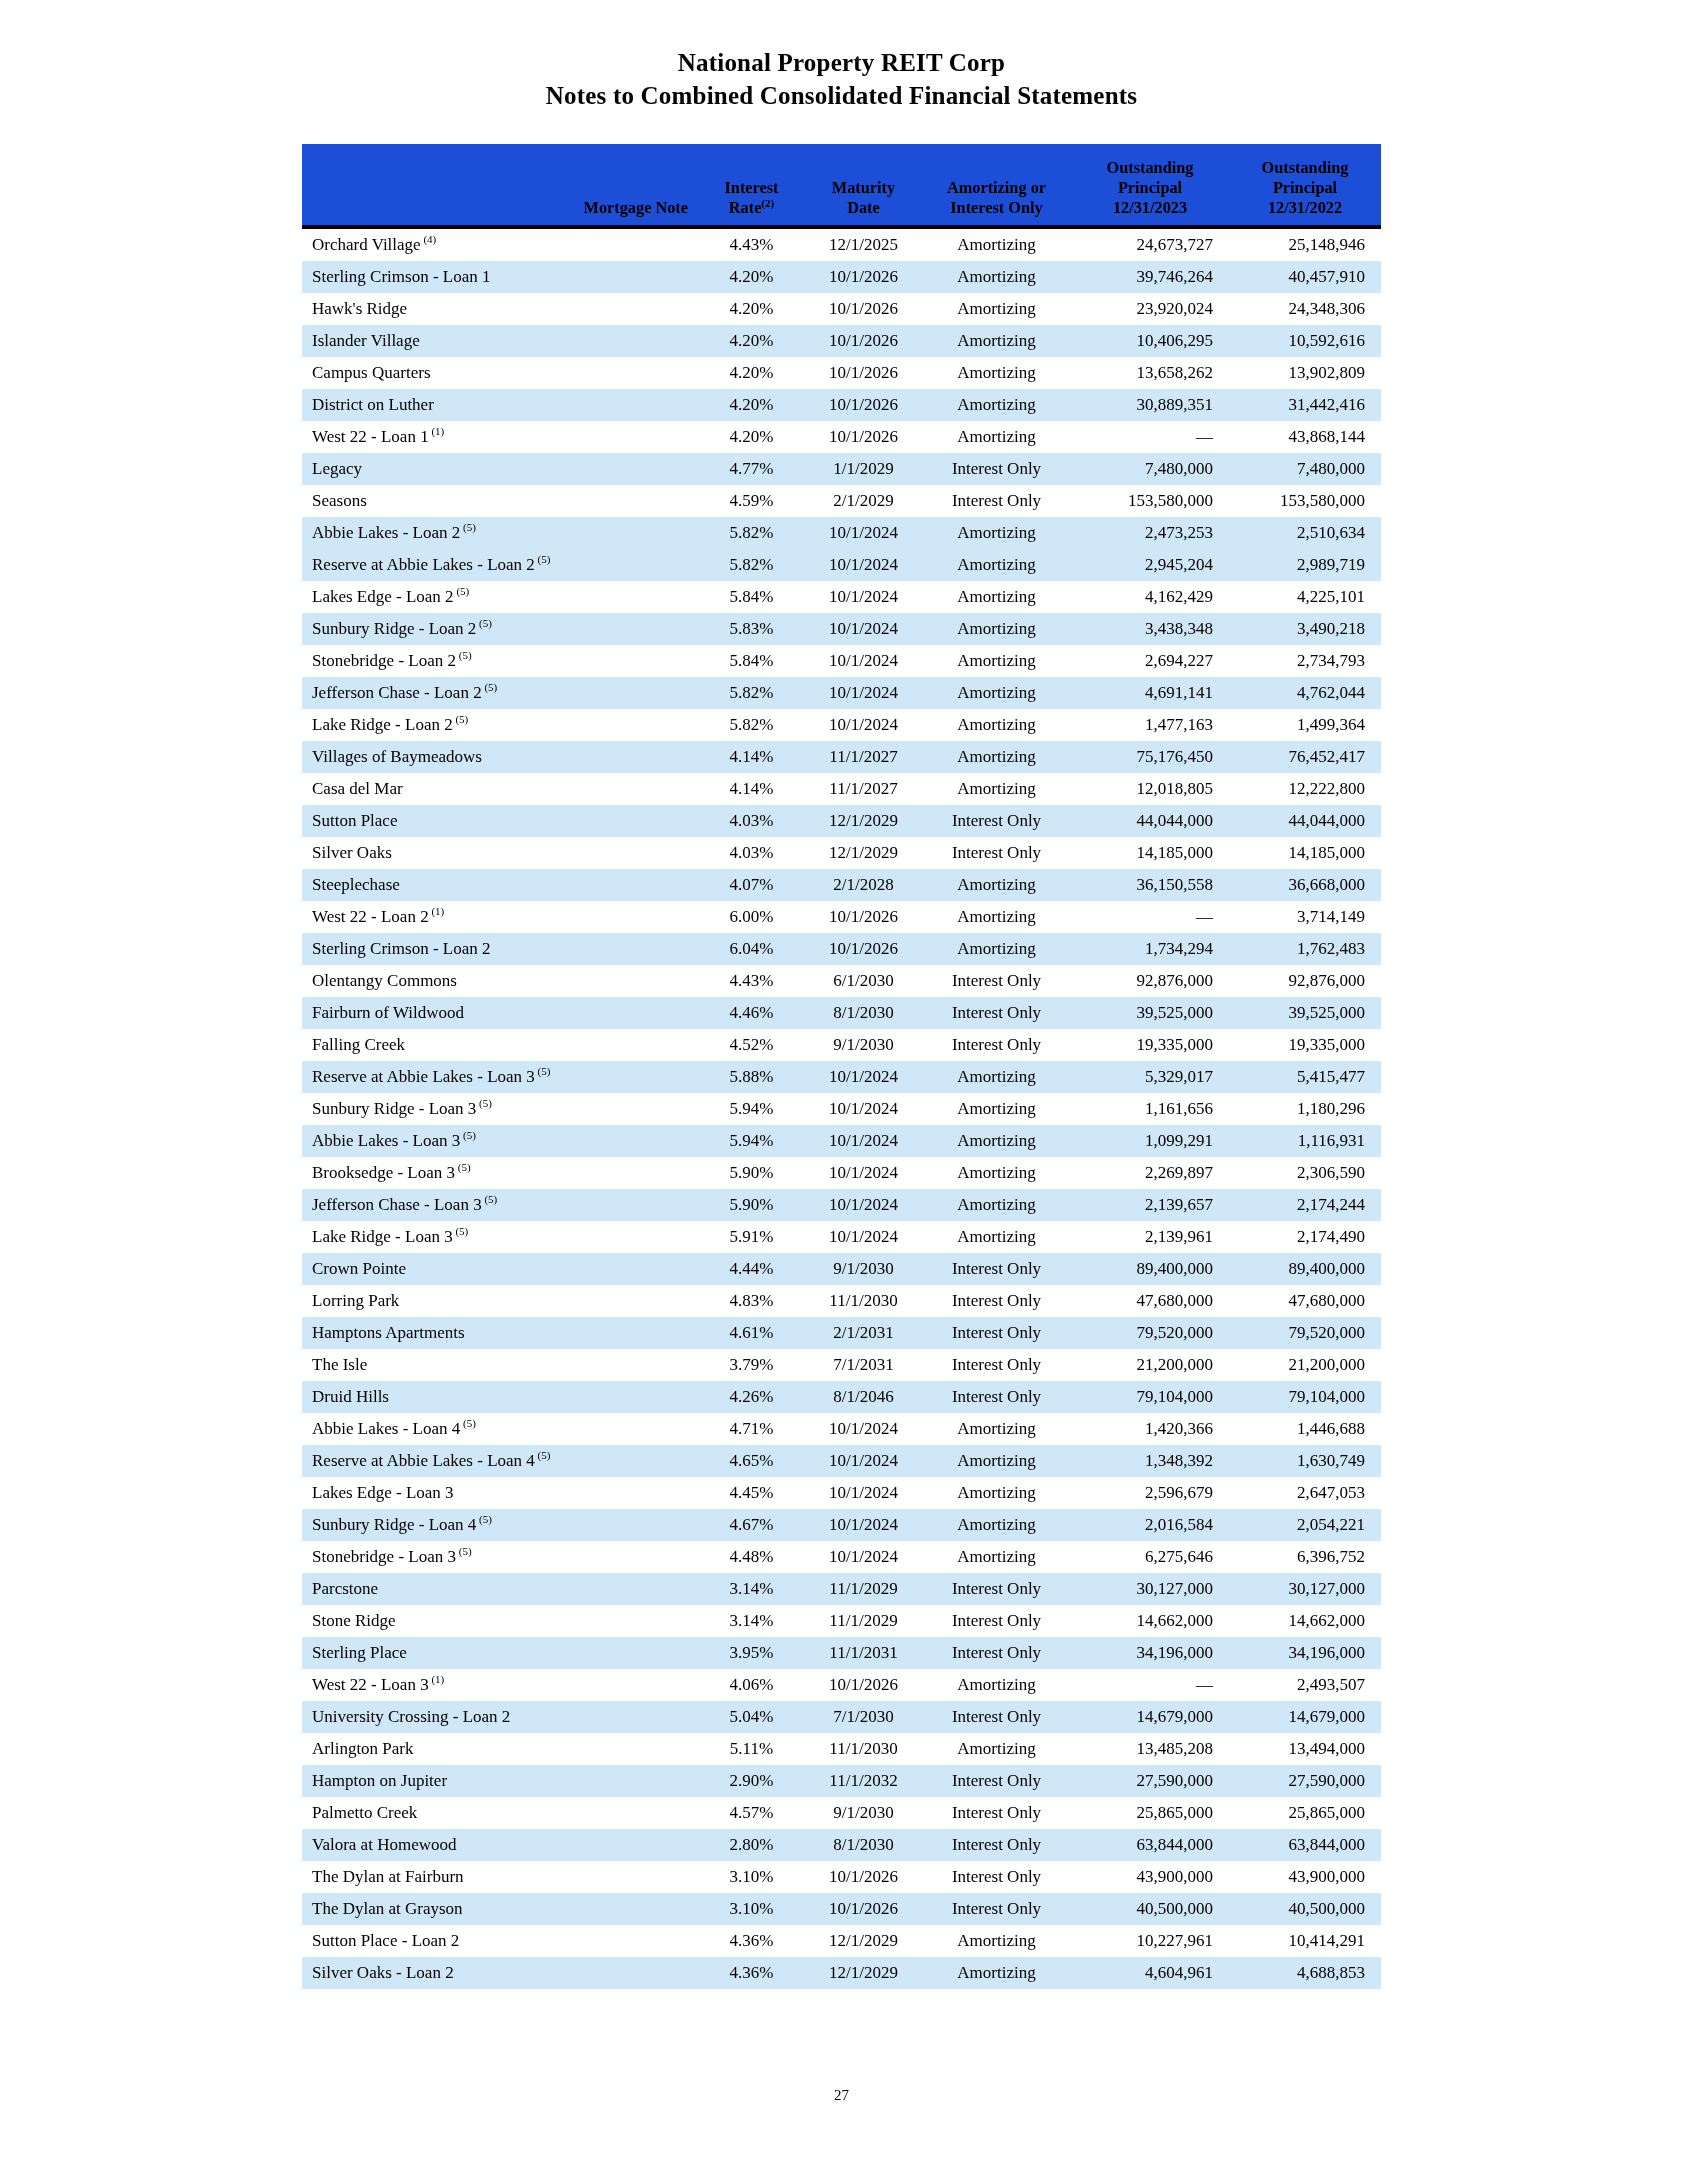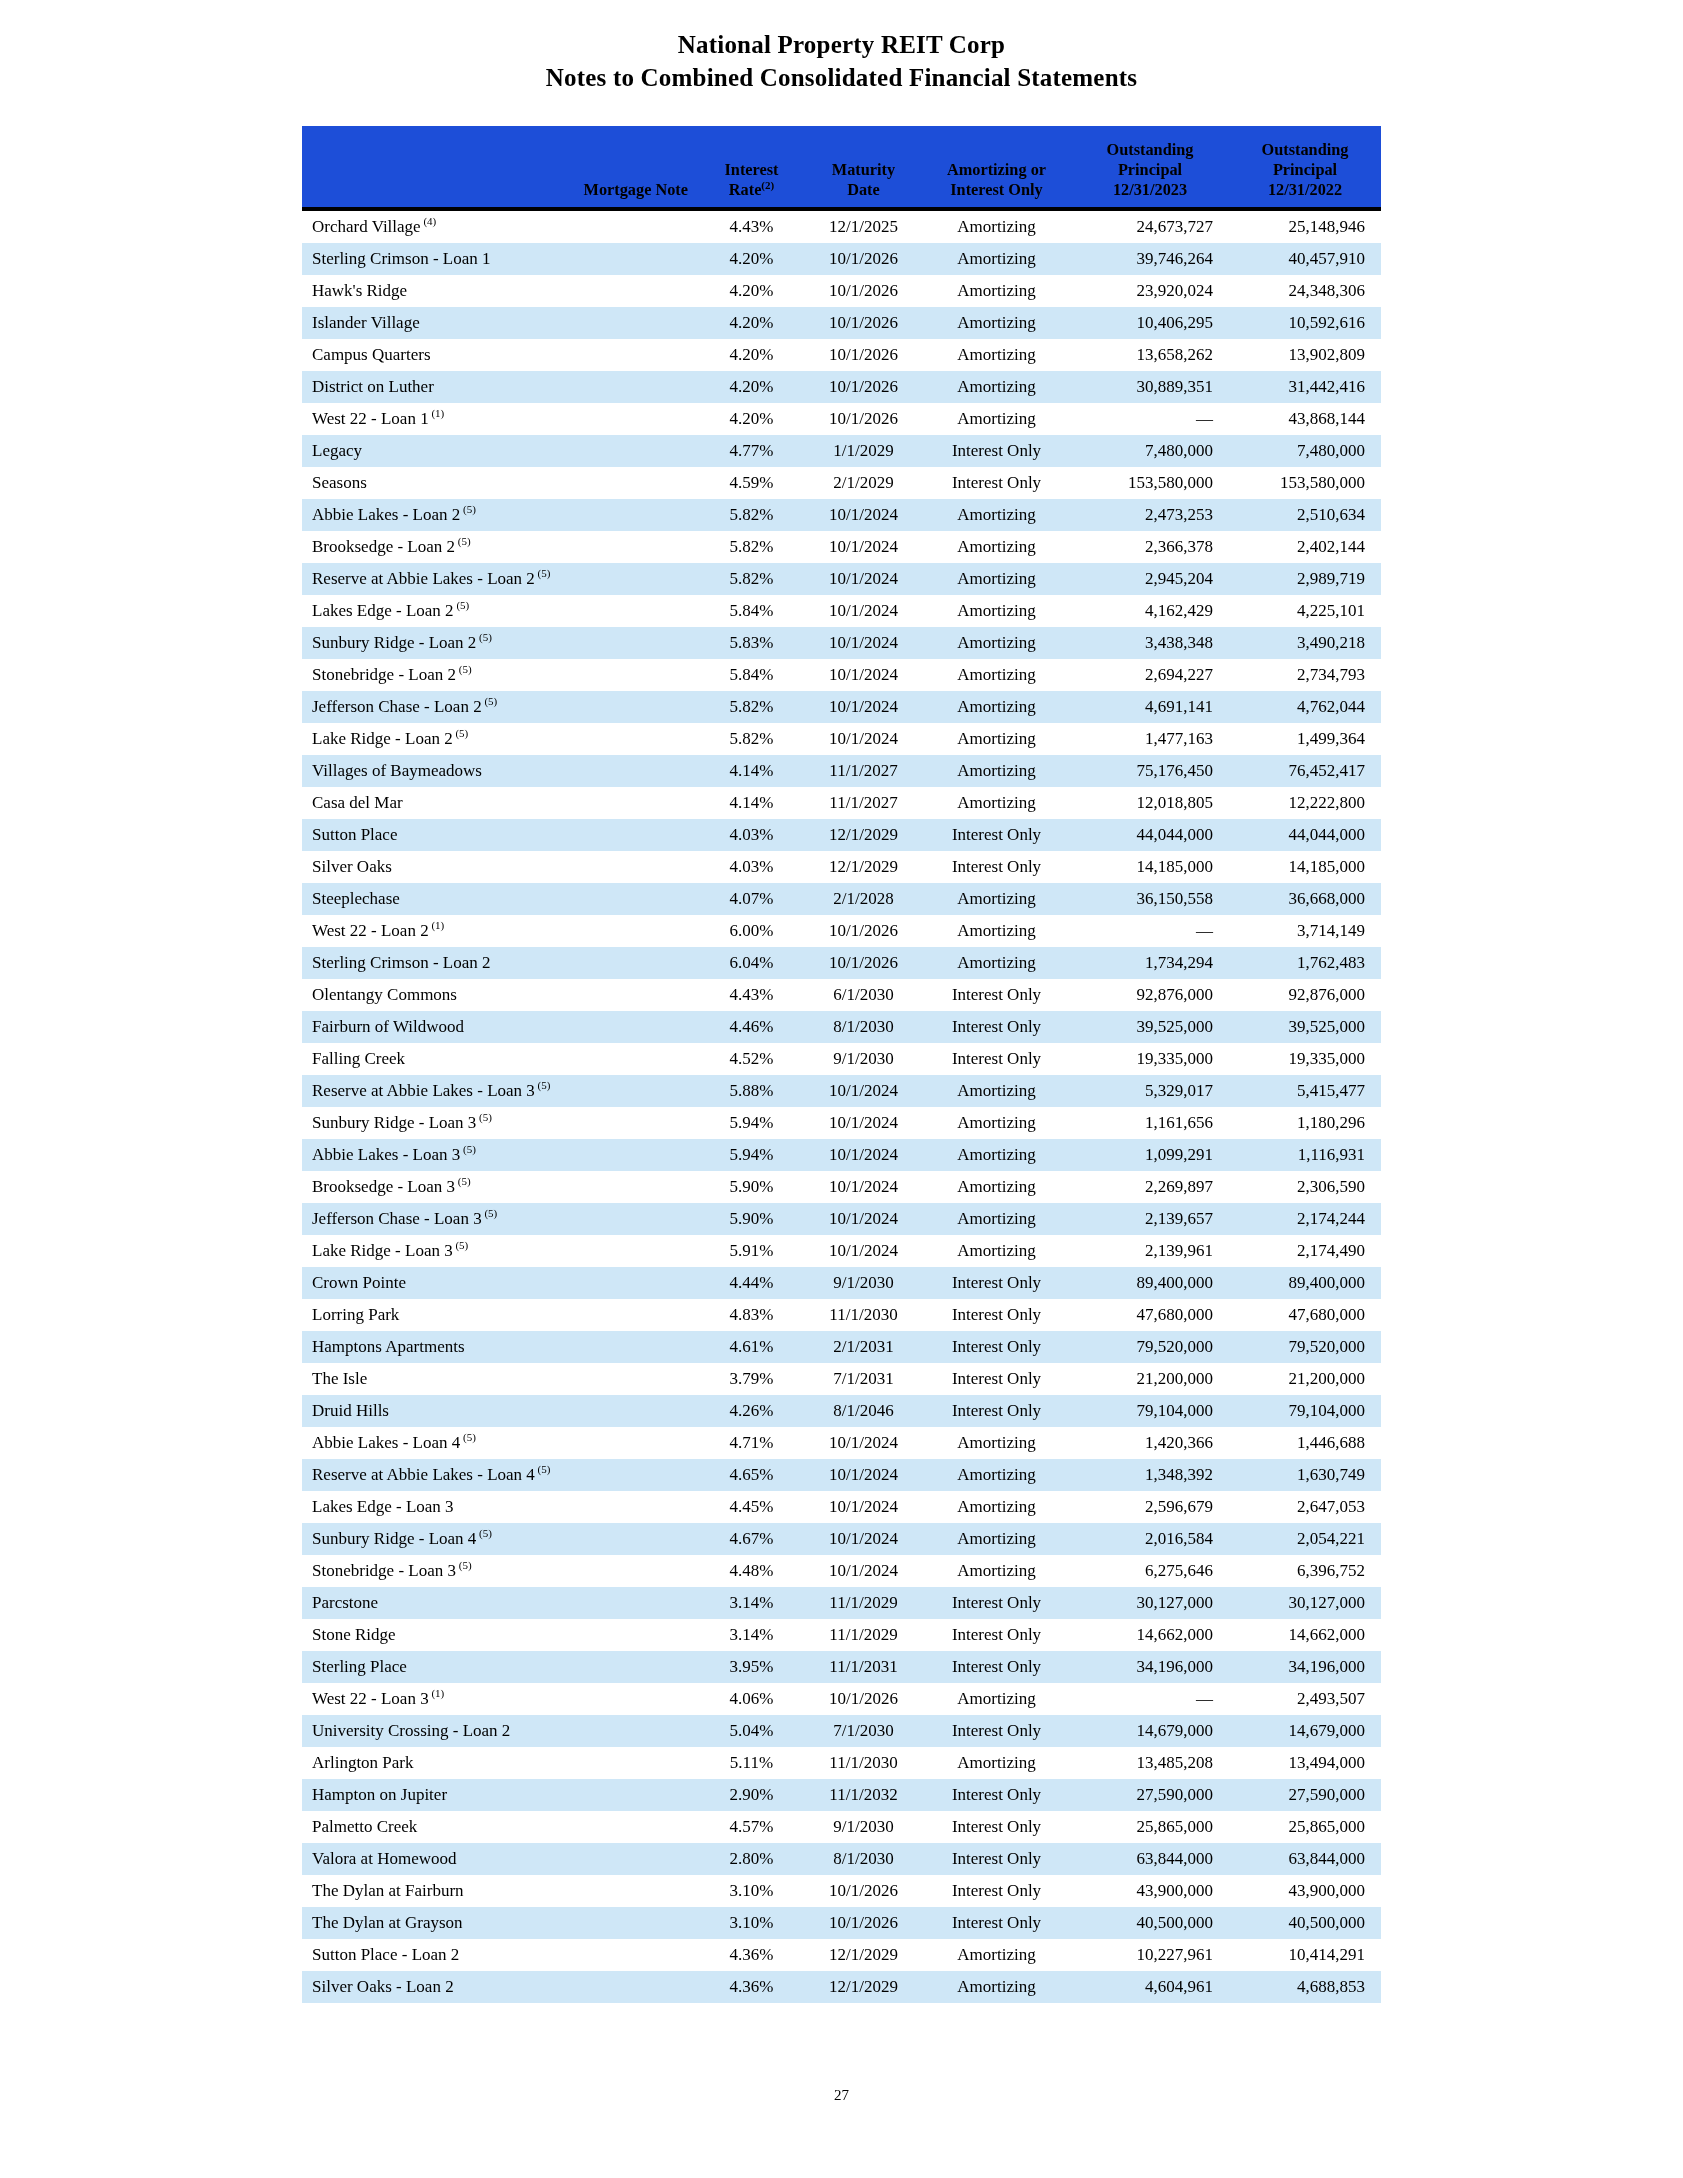--- a/index.html
+++ b/index.html
@@ -11,21 +11,21 @@
     width: 1683px;
     height: 2178px;
     font-family: "Liberation Serif", "DejaVu Serif", serif;
     color: #000000;
     position: relative;
   }
   .page {
     width: 1683px;
     height: 1699px;
     box-sizing: border-box;
-    padding: 0;
+    padding: 18px;
     position: relative;
   }
   .doc-header {
     text-align: center;
     padding-top: 28px;
   }
   .doc-header .line {
     font-weight: bold;
     font-size: 25px;
     line-height: 33px;
@@ -245,28 +245,20 @@
             <td class="amount">153,580,000</td>
           </tr>
           <tr class="alt">
             <td class="note"><span>Abbie Lakes - Loan 2</span><sup> (5)</sup></td>
             <td class="rate">5.82%</td>
             <td class="maturity">10/1/2024</td>
             <td class="amort">Amortizing</td>
             <td class="amount">2,473,253</td>
             <td class="amount">2,510,634</td>
           </tr>
-          <tr>
-            <td class="note"><span>Brooksedge - Loan 2</span><sup> (5)</sup></td>
-            <td class="rate">5.82%</td>
-            <td class="maturity">10/1/2024</td>
-            <td class="amort">Amortizing</td>
-            <td class="amount">2,366,378</td>
-            <td class="amount">2,402,144</td>
-          </tr>
           <tr class="alt">
             <td class="note"><span>Reserve at Abbie Lakes - Loan 2</span><sup> (5)</sup></td>
             <td class="rate">5.82%</td>
             <td class="maturity">10/1/2024</td>
             <td class="amort">Amortizing</td>
             <td class="amount">2,945,204</td>
             <td class="amount">2,989,719</td>
           </tr>
           <tr>
             <td class="note"><span>Lakes Edge - Loan 2</span><sup> (5)</sup></td>

